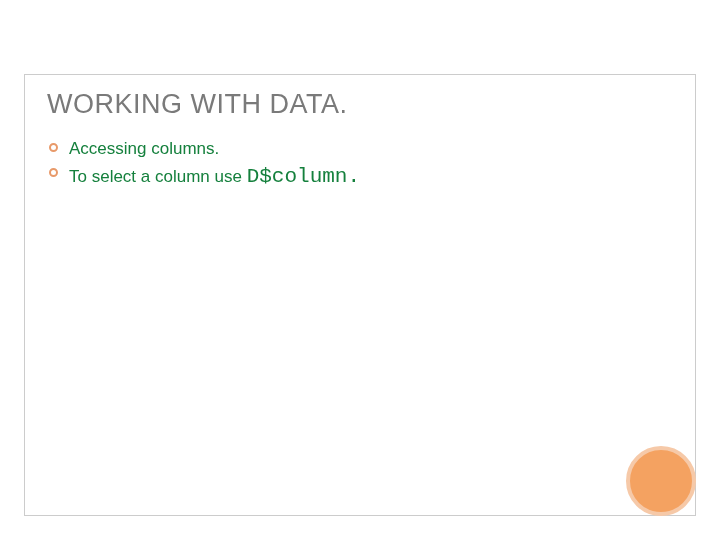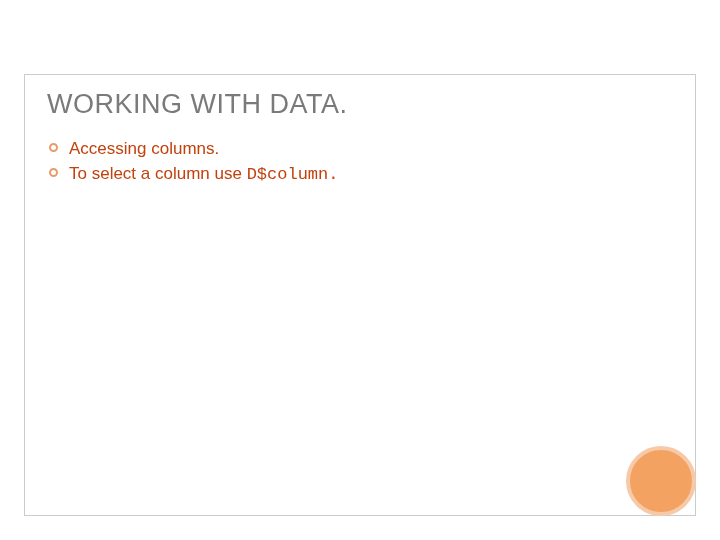--- a/index.html
+++ b/index.html
@@ -38,38 +38,38 @@
   ul.bullets {
     list-style: none;
     margin: 0;
     padding: 0;
   }
   ul.bullets li {
     position: relative;
     padding-left: 22px;
     font-size: 17px;
     line-height: 1.35;
-    color: #c2410c;
+    color: #15803d;
     margin: 2px 0;
   }
   ul.bullets li::before {
     content: "";
     position: absolute;
     left: 2px;
     top: 5px;
     width: 9px;
     height: 9px;
     border: 2px solid #e89a6a;
     border-radius: 50%;
     box-sizing: border-box;
     background: #fff;
   }
   code.inline {
     font-family: "Courier New", Courier, monospace;
-    font-size: 17px;
+    font-size: 21px;
     margin-top: 36px;
   }
   .corner-circle {
     position: absolute;
     right: 24px;
     bottom: 24px;
     width: 62px;
     height: 62px;
     border-radius: 50%;
     background: #f4a261;

